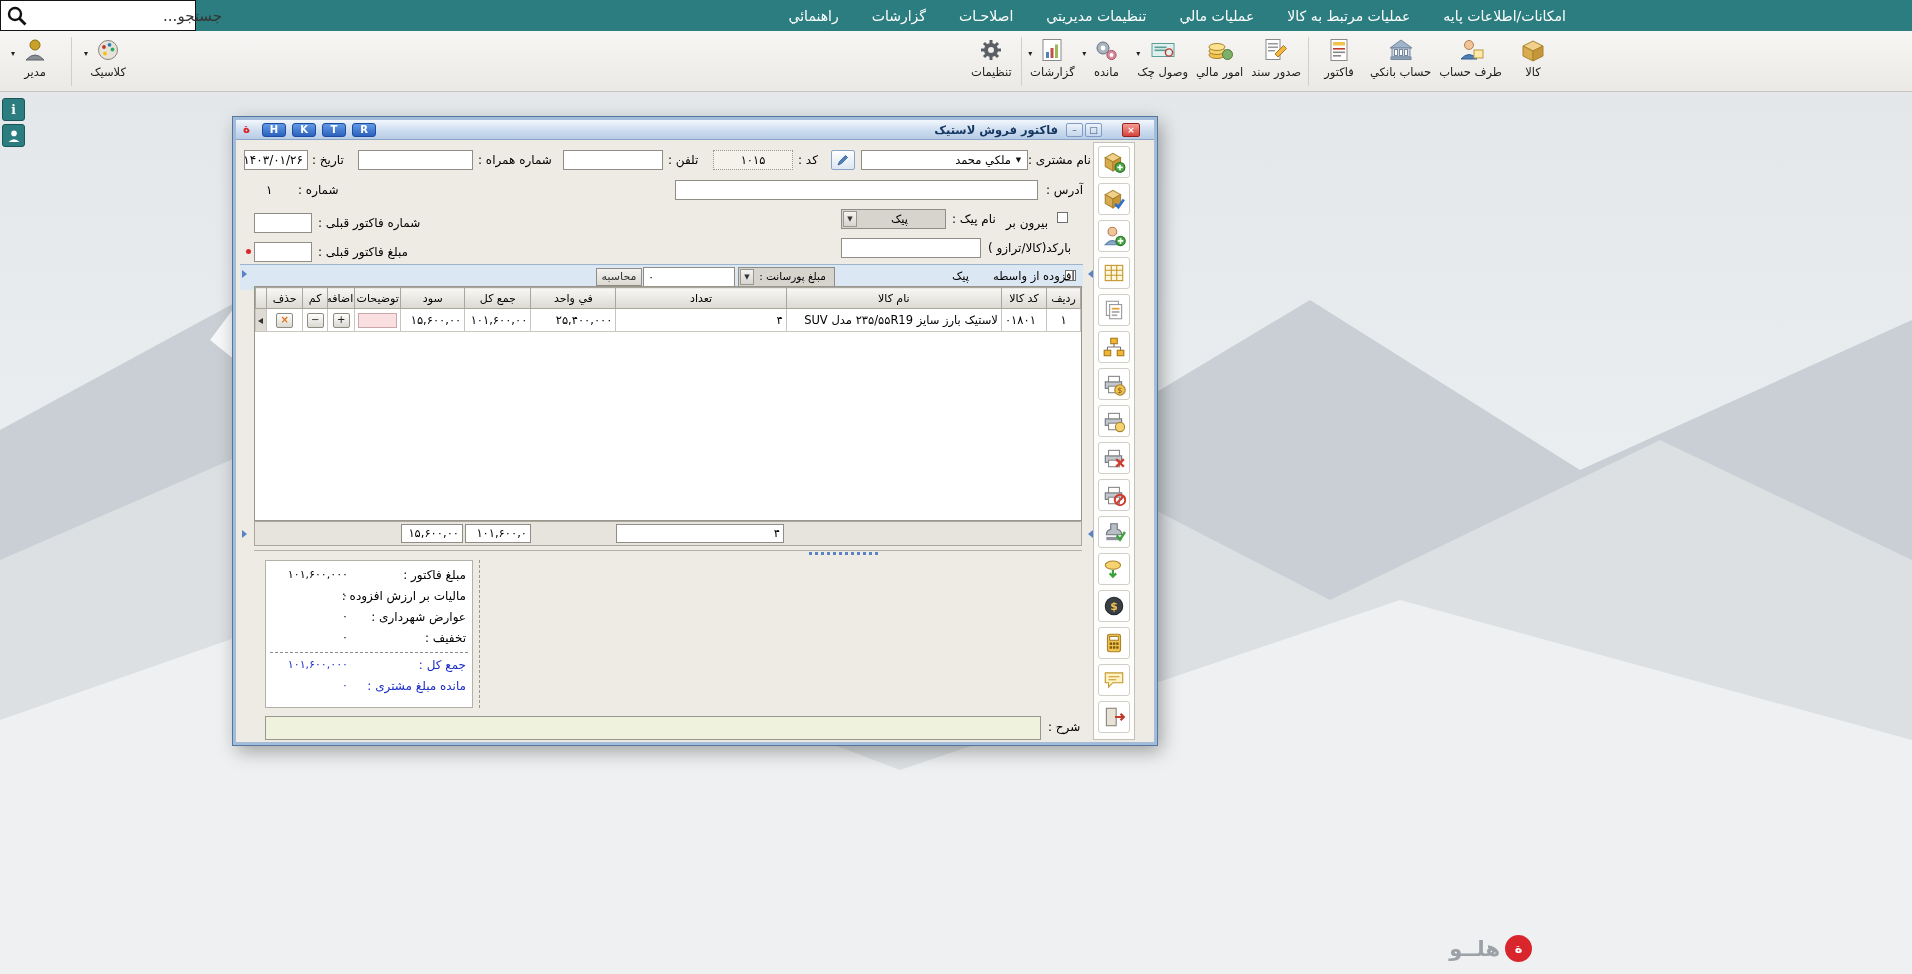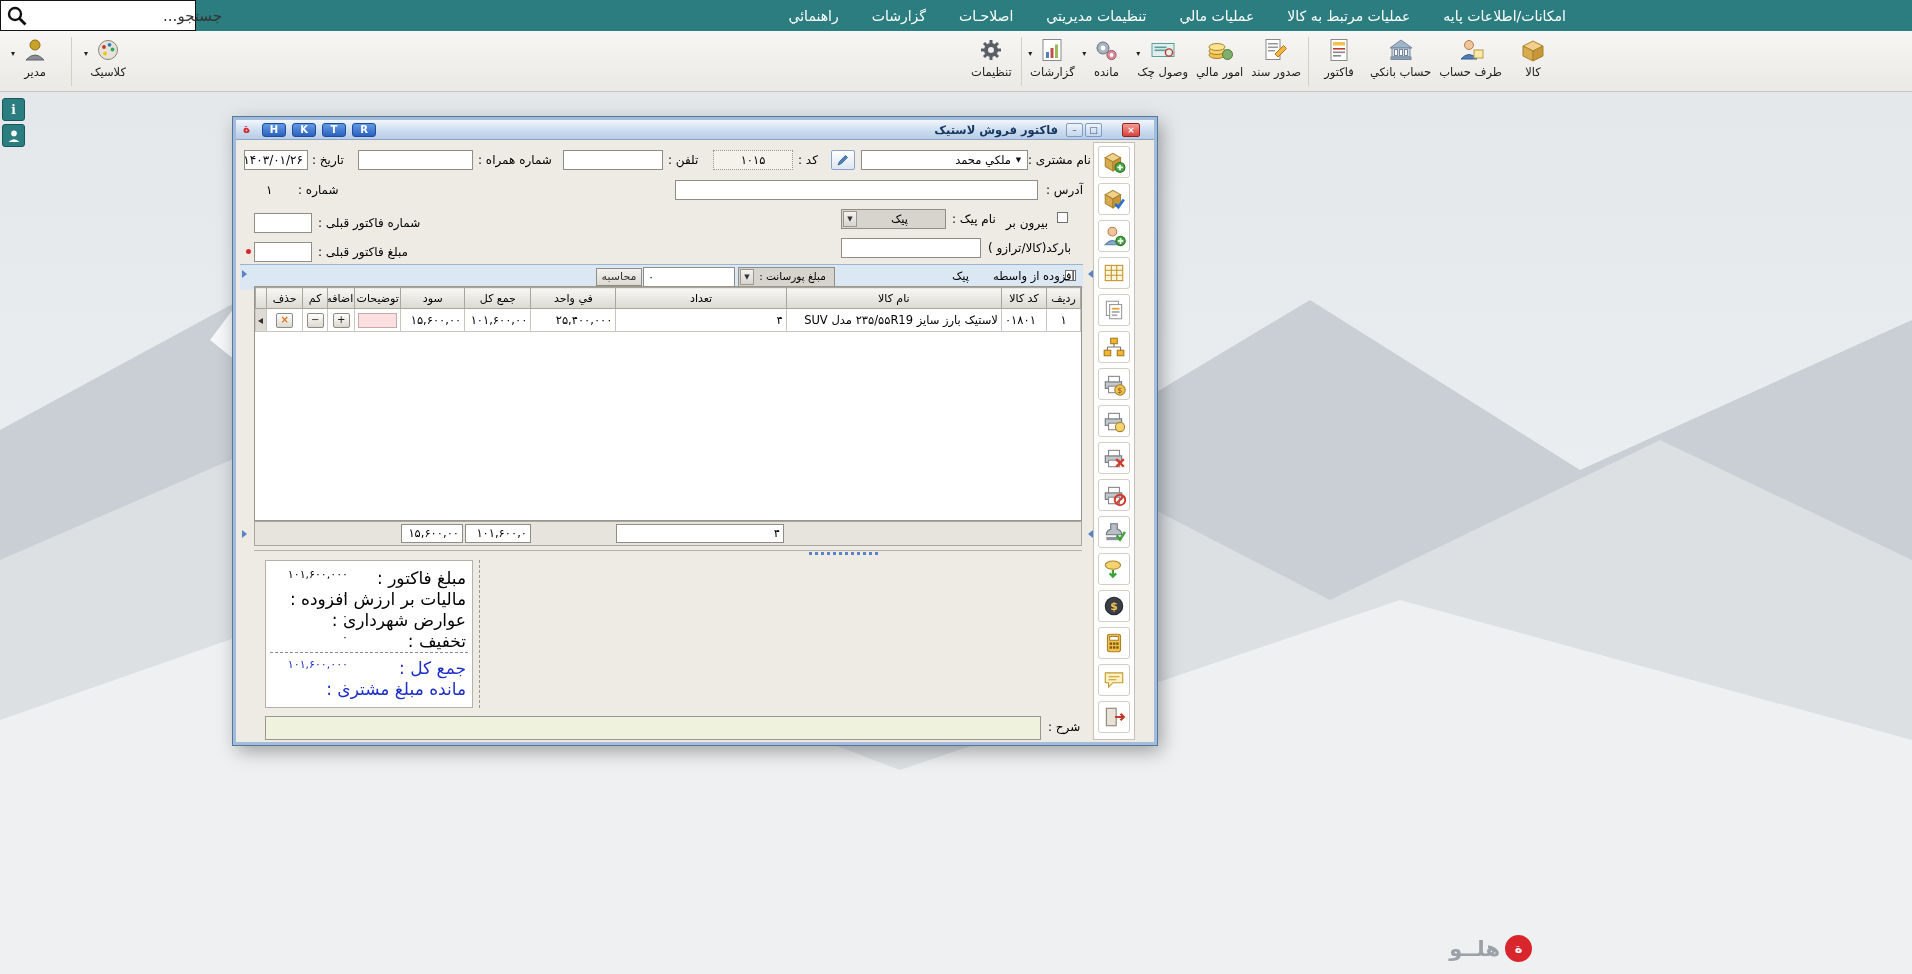--- a/index.html
+++ b/index.html
@@ -69,21 +69,21 @@
 
   .totals-band {position:absolute;left:18px;top:401px;width:828px;height:25px;background:#e6e4dd;border:1px solid #aaa79f}
   .total-box {position:absolute;top:404px;height:19px;background:#fff;border:1px solid #8f8d86;font-size:11.5px;padding:1px 3px;text-align:right;direction:ltr;overflow:hidden}
   .splitter {position:absolute;left:18px;top:430px;width:828px;height:6px;border-top:1px solid #b3b0a8}
   .split-dots {position:absolute;left:555px;top:1px;width:70px;height:3px;background:repeating-linear-gradient(90deg,#5b82c4 0 3px,transparent 3px 6px)}
   .g-arrow {position:absolute;width:0;height:0;border:4px solid transparent}
 
   
   .summary {position:absolute;left:29px;top:440px;width:208px;height:148px;background:#fff;border:1px solid #b3b0a8;padding:5px 4px 0}
   .sum-row {position:relative;height:21px}
-  .sum-label {position:absolute;right:2px;top:2px;direction:rtl;font-size:17px;white-space:nowrap;color:#000}
+  .sum-label {position:absolute;right:2px;top:2px;direction:rtl;font-size:12px;white-space:nowrap;color:#000}
   .sum-value {position:absolute;left:4px;top:2px;width:74px;text-align:right;font-size:11px;direction:ltr;color:#000}
   .sum-sep {border-top:1px dashed #8d8a82;margin:2px 0 3px}
   .blue {color:#1b2ec9}
   .dash-line {position:absolute;left:243px;top:440px;height:148px;border-left:1px dashed #9a978f}
   .desc-fld {position:absolute;left:29px;top:596px;width:776px;height:24px;background:#eff3dd;border:1px solid #99968d}
 
   
   #side-strip {position:absolute;left:857px;top:22px;width:42px;height:598px;background:#fdfdfc;border:1px solid #c4c1ba;display:flex;flex-direction:column;align-items:center;padding-top:3px;gap:5px}
   .sb-btn {width:32px;height:32px;background:#fff;border:1px solid #d1cec7;border-radius:3px;display:flex;align-items:center;justify-content:center;cursor:default}
 </style>

